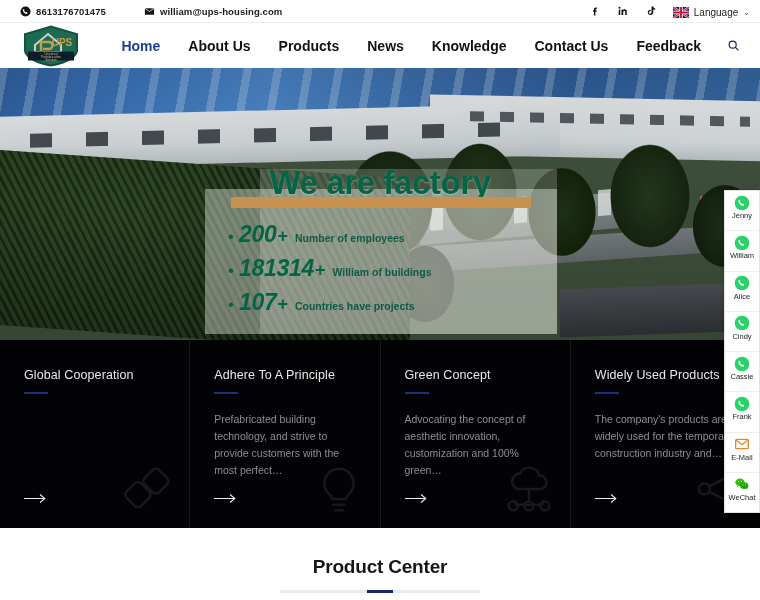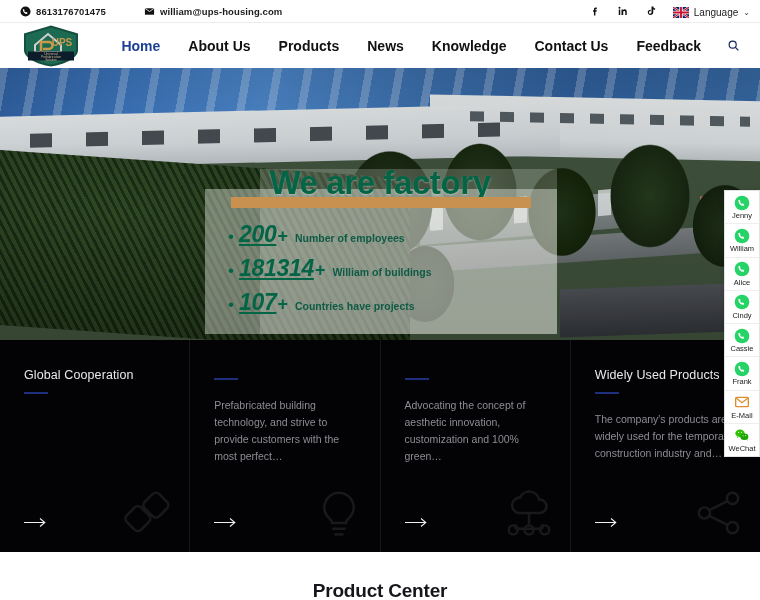--- a/index.html
+++ b/index.html
@@ -150,44 +150,43 @@
   .hero-underline {
     width: 300px; height: 11px; background: #c8914f; margin: -5px auto 0;
     position: relative; left: 1px;
   }
   .stat-list { margin: 13px 0 0 0; padding: 0; list-style: none; width: 330px; margin-left: 228px; }
   .stat-row { display: flex; align-items: baseline; margin-bottom: 7px; }
   .bullet { color: #046446; font-size: 17px; line-height: 1; margin-right: 5px; }
   .stat-num {
     font-size: 23px; font-weight: bold; font-style: italic; color: #046446;
     letter-spacing: -.3px;
-    text-decoration: underline;
   }
   .stat-plus { font-size: 18px; font-weight: bold; color: #046446; margin-left: 1px; }
   .stat-lbl { font-size: 10.5px; font-weight: bold; color: #0d5b45; margin-left: 7px; }
 
   
   .rail {
     position: absolute; right: 0; top: 190px; width: 36px;
     background: #fff; border: 1px solid #e3e3e3;
     box-shadow: 0 1px 5px rgba(0,0,0,.18);
     z-index: 50;
   }
   .rail-item {
     display: flex; flex-direction: column; align-items: center; justify-content: center;
-    padding: 3px 0 3px; border-bottom: 1px solid #eee; cursor: pointer;
+    padding: 3px 0 10px; border-bottom: 1px solid #eee; cursor: pointer;
   }
   .rail-item:last-child { border-bottom: none; }
   .rail-ico { width: 17px; height: 17px; display:flex; align-items:center; justify-content:center; }
   .rail-ico svg { width: 16px; height: 16px; display:block; }
   .rail-lbl { font-size: 7.5px; color: #222; margin-top: 1px; line-height: 1.1; }
 
   
   .features {
-    display: flex; width: 760px; height: 212px; background: #030305;
+    display: flex; width: 760px; height: 188px; background: #030305;
   }
   .card {
     flex: 1; position: relative; padding: 28px 24px 0 24px;
     border-right: 1px solid #18181c; overflow: hidden;
   }
   .card:last-child { border-right: none; }
   .card-title { font-size: 12.5px; color: #e9e9ec; font-weight: 400; letter-spacing: .1px; }
   .card-rule { width: 24px; height: 2px; background: #1e2f7e; margin-top: 10px; }
   .card-desc {
     margin-top: 17px; font-size: 10.5px; line-height: 1.62; color: #8d8d95;
@@ -449,38 +448,40 @@
     </div>
     <div class="card-bgicon">
       <svg viewBox="0 0 48 48">
           <rect x="6" y="20" width="18" height="18" rx="4" transform="rotate(-45 15 29)"></rect>
           <rect x="22" y="8" width="18" height="18" rx="4" transform="rotate(-45 31 17)"></rect>
         </svg>
     </div>
   </div>
 
   <div class="card">
+    <div class="card-title">Adhere To A Principle</div>
     <div class="card-rule"></div>
     <div class="card-desc">Prefabricated building technology, and strive to provide customers with the most perfect…</div>
     <div class="card-arrow">
       <svg viewBox="0 0 30 12">
           <line x1="0" y1="6" x2="26" y2="6"></line>
           <polyline points="20,1 26,6 20,11"></polyline>
         </svg>
     </div>
     <div class="card-bgicon">
       <svg viewBox="0 0 48 48">
           <path d="M24 6a13 13 0 0 1 8 23.3c-1.2 1-1.8 2.2-1.8 3.5H17.8c0-1.3-.6-2.5-1.8-3.5A13 13 0 0 1 24 6z"></path>
           <line x1="18" y1="38" x2="30" y2="38"></line>
           <line x1="20" y1="43" x2="28" y2="43"></line>
         </svg>
     </div>
   </div>
 
   <div class="card">
+    <div class="card-title">Green Concept</div>
     <div class="card-rule"></div>
     <div class="card-desc">Advocating the concept of aesthetic innovation, customization and 100% green…</div>
     <div class="card-arrow">
       <svg viewBox="0 0 30 12">
           <line x1="0" y1="6" x2="26" y2="6"></line>
           <polyline points="20,1 26,6 20,11"></polyline>
         </svg>
     </div>
     <div class="card-bgicon">
       <svg viewBox="0 0 48 48">

